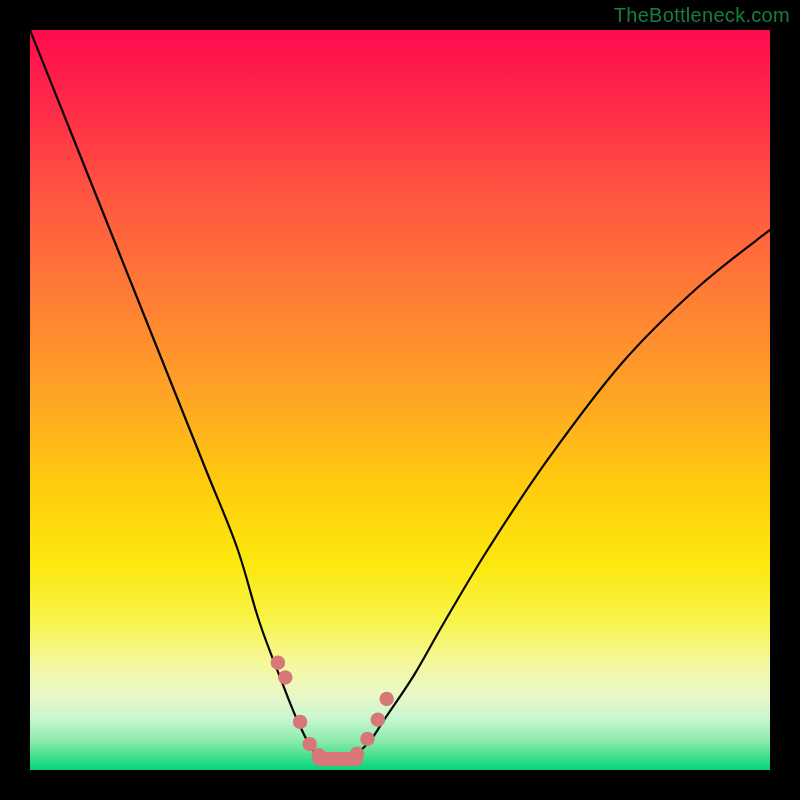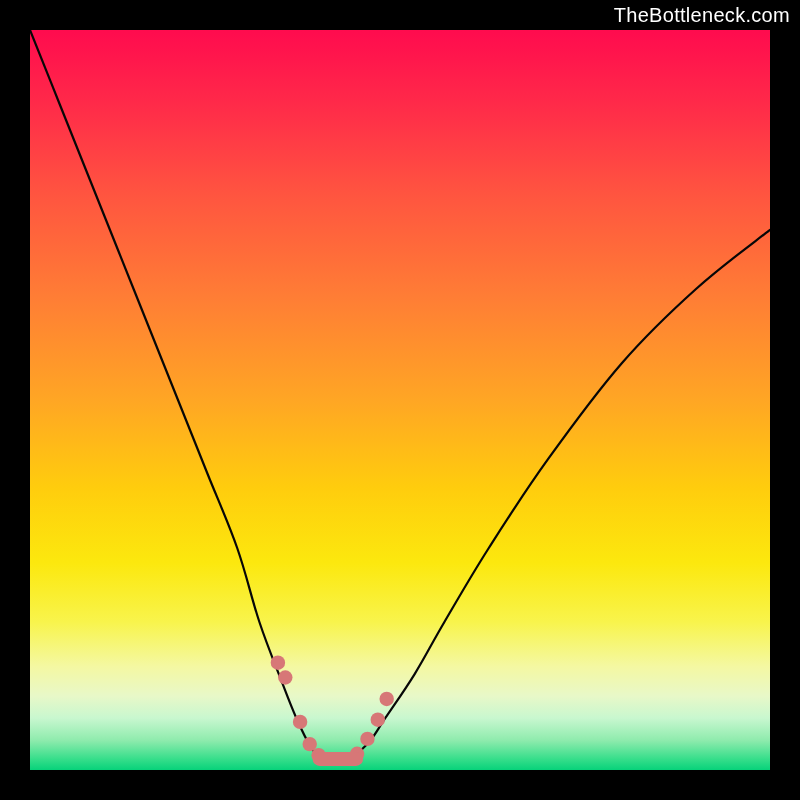--- a/index.html
+++ b/index.html
@@ -43,21 +43,21 @@
       #c8f7cf 93%,
       #8eebad 96%,
       #37de8b 98.5%,
       #07d27a 100%
     );
   }
   .watermark {
     position: absolute;
     top: 4px;
     right: 10px;
-    color: #ffffff;
+    color: #15803d;
     font-size: 20px;
     font-weight: 500;
     letter-spacing: 0.3px;
     user-select: none;
   }
   svg.curves {
     position: absolute;
     left: 0; top: 0;
     width: 740px;
     height: 740px;

